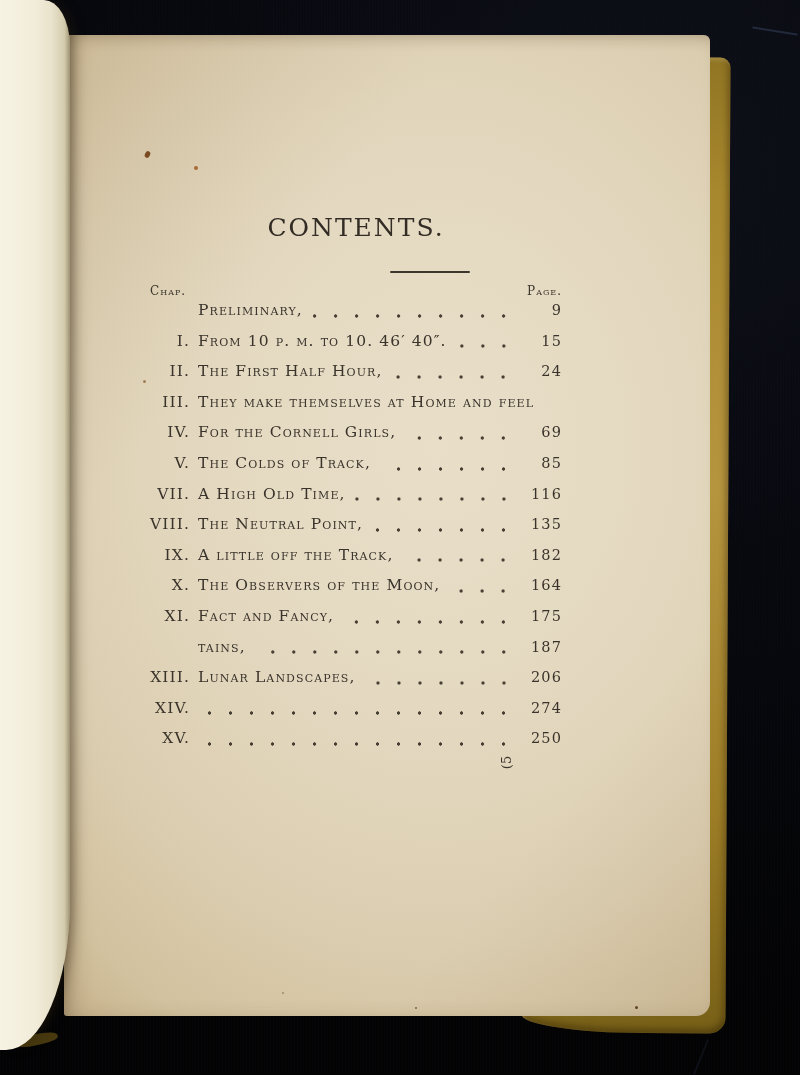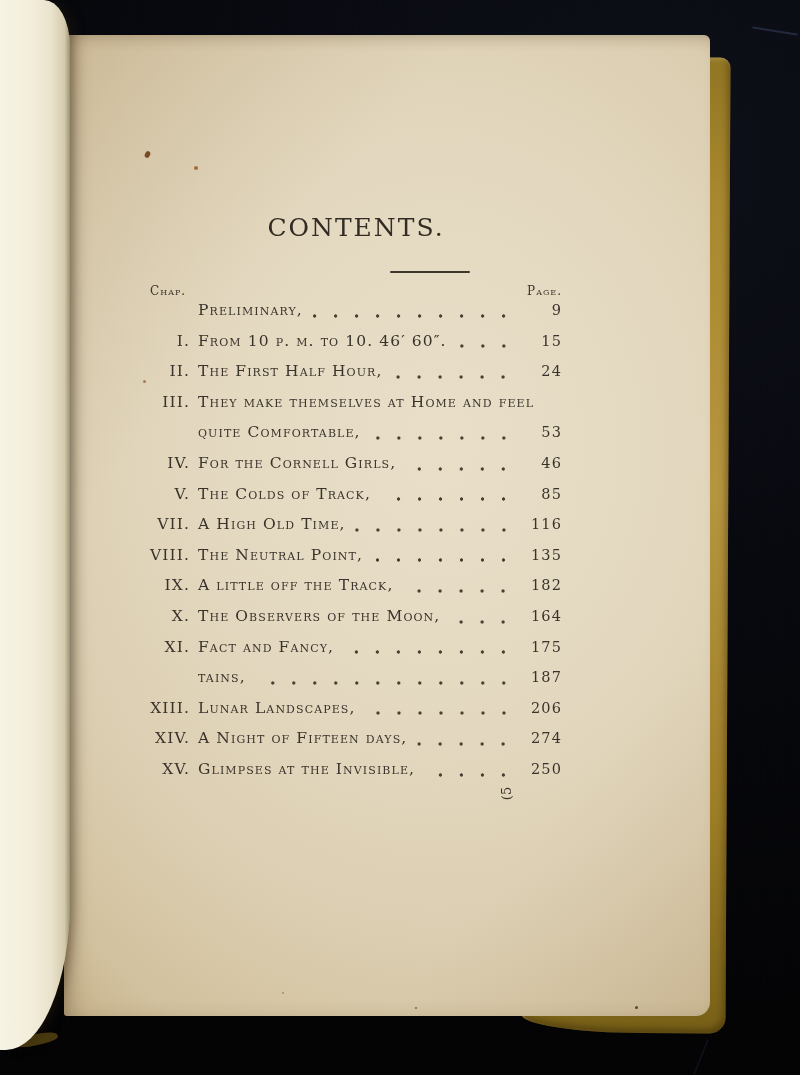--- a/index.html
+++ b/index.html
@@ -113,33 +113,30 @@
       <div class="cols">
         <span>Chap.</span>
         <span>Page.</span>
       </div>
 
       <div class="entries">
         <div class="toc-row" data-leader="dots">
           <span class="num"></span><span class="title">Preliminary,</span><span class="dots"></span><span class="pagenum">9</span>
         </div>
         <div class="toc-row" data-leader="dots">
-          <span class="num">I.</span><span class="title">From 10 p. m. to 10. 46′ 60″.</span><span class="dots"></span><span class="pagenum">15</span>
+          <span class="num">I.</span><span class="title">From 10 p. m. to 10. 46′ 40″.</span><span class="dots"></span><span class="pagenum">15</span>
         </div>
         <div class="toc-row" data-leader="dots">
           <span class="num">II.</span><span class="title">The First Half Hour,</span><span class="dots"></span><span class="pagenum">24</span>
         </div>
         <div class="toc-row" data-leader="none">
           <span class="num">III.</span><span class="title">They make themselves at Home and feel</span><span class="dots"></span><span class="pagenum"></span>
         </div>
         <div class="toc-row" data-leader="dots">
-          <span class="num"></span><span class="title">quite Comfortable,</span><span class="dots"></span><span class="pagenum">53</span>
-        </div>
-        <div class="toc-row" data-leader="dots">
-          <span class="num">IV.</span><span class="title">For the Cornell Girls,</span><span class="dots"></span><span class="pagenum">46</span>
+          <span class="num">IV.</span><span class="title">For the Cornell Girls,</span><span class="dots"></span><span class="pagenum">69</span>
         </div>
         <div class="toc-row" data-leader="dots">
           <span class="num">V.</span><span class="title">The Colds of Track,</span><span class="dots"></span><span class="pagenum">85</span>
         </div>
         <div class="toc-row" data-leader="dots">
           <span class="num">VII.</span><span class="title">A High Old Time,</span><span class="dots"></span><span class="pagenum">116</span>
         </div>
         <div class="toc-row" data-leader="dots">
           <span class="num">VIII.</span><span class="title">The Neutral Point,</span><span class="dots"></span><span class="pagenum">135</span>
         </div>
@@ -152,24 +149,24 @@
         <div class="toc-row" data-leader="dots">
           <span class="num">XI.</span><span class="title">Fact and Fancy,</span><span class="dots"></span><span class="pagenum">175</span>
         </div>
         <div class="toc-row" data-leader="dots">
           <span class="num"></span><span class="title">tains,</span><span class="dots"></span><span class="pagenum">187</span>
         </div>
         <div class="toc-row" data-leader="dots">
           <span class="num">XIII.</span><span class="title">Lunar Landscapes,</span><span class="dots"></span><span class="pagenum">206</span>
         </div>
         <div class="toc-row" data-leader="dots">
-          <span class="num">XIV.</span><span class="title">A Night of Fifteen days,</span><span class="dots"></span><span class="pagenum">274</span>
+          <span class="num">XIV.</span><span class="dots"></span><span class="pagenum">274</span>
         </div>
         <div class="toc-row" data-leader="dots">
-          <span class="num">XV.</span><span class="title">Glimpses at the Invisible,</span><span class="dots"></span><span class="pagenum">250</span>
+          <span class="num">XV.</span><span class="dots"></span><span class="pagenum">250</span>
         </div>
       </div>
 
       <div class="sig">
         <span>(5</span>
       </div>
     </div>
   </div>
 </div>
 

